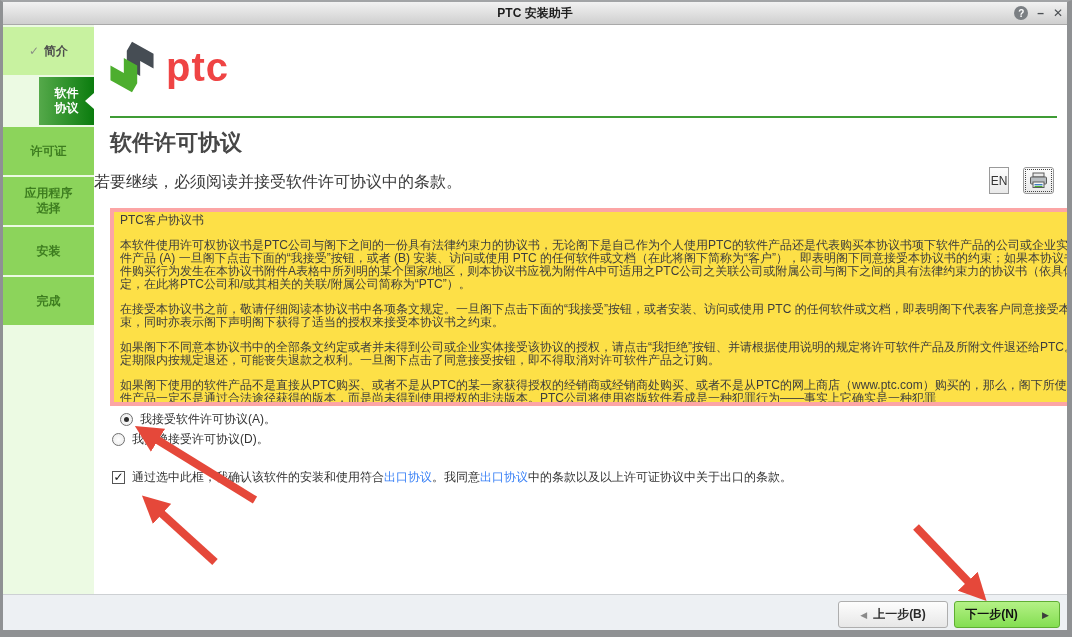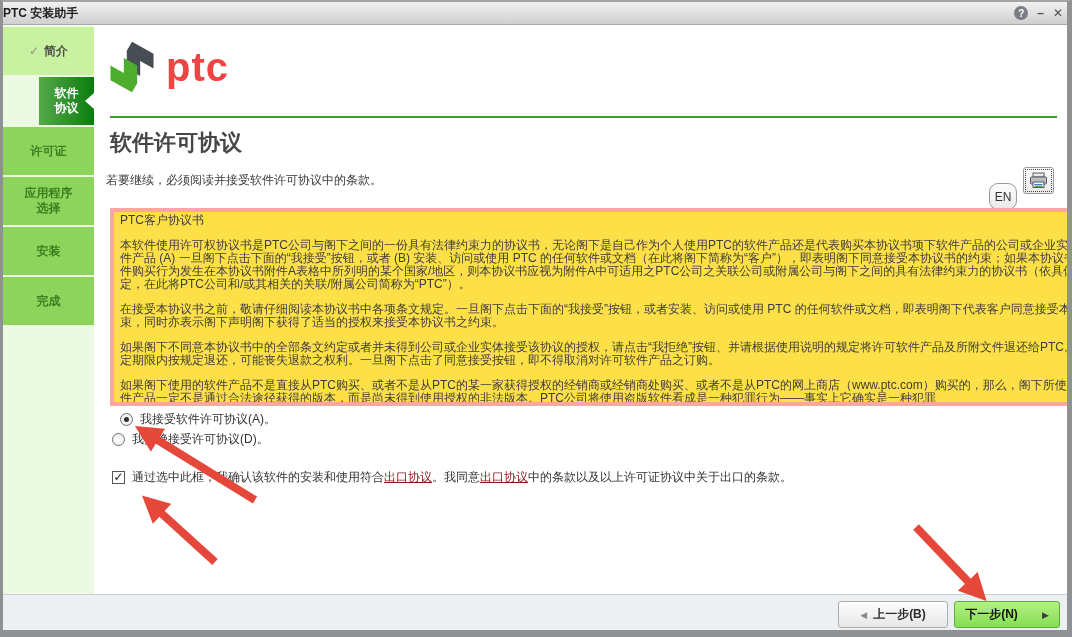--- a/index.html
+++ b/index.html
@@ -1,20 +1,20 @@
 <!DOCTYPE html>
 <html><head>
 <meta charset="utf-8">
 <style>
   html,body{margin:0;padding:0;background:#6f7377;font-family:"Liberation Sans","DejaVu Sans",sans-serif;}
   .window{position:relative;width:1072px;height:637px;background:#fff;box-sizing:border-box;
           border-left:3px solid #8f9193;border-right:5px solid #8f9193;border-bottom:7px solid #8f9193;border-top:2px solid #a2a4a6;overflow:hidden;}
   
   .titlebar{position:relative;height:22px;background:linear-gradient(#f2f2f2,#cfcfcf);border-bottom:1px solid #a9a9a9;}
-  .titlebar .title{position:absolute;left:0;right:0;top:3px;text-align:left;font-size:12px;font-weight:bold;color:#1d1d1d;}
+  .titlebar .title{position:absolute;left:0;right:0;top:3px;text-align:center;font-size:12px;font-weight:bold;color:#1d1d1d;}
   .titlebar .tb-btns{position:absolute;right:4px;top:2px;display:flex;align-items:center;gap:9px;height:18px;}
   .tb-help{width:14px;height:14px;border-radius:50%;background:#7b7f83;color:#fff;font-size:10px;font-weight:bold;
            display:flex;align-items:center;justify-content:center;cursor:default;}
   .tb-min,.tb-close{font-size:12px;font-weight:bold;color:#4b4f53;line-height:14px;cursor:default;}
   
   .body{position:relative;display:flex;height:569px;background:#fff;}
   
   .sidebar{width:91px;background:#ecfae3;display:flex;flex-direction:column;padding-top:2px;box-sizing:border-box;}
   .step{position:relative;height:48px;margin-bottom:2px;display:flex;align-items:center;justify-content:center;
         font-size:12px;font-weight:bold;text-align:center;white-space:pre-line;line-height:1.25;}
@@ -25,23 +25,23 @@
   .step .notch{position:absolute;right:0;top:50%;margin-top:-8px;width:0;height:0;
                border-top:8px solid transparent;border-bottom:8px solid transparent;border-right:9px solid #ffffff;}
   .side-filler{flex:1;background:#ecfae3;}
   
   .content{position:relative;flex:1;background:#fff;}
   .logo{position:absolute;left:14px;top:16px;display:flex;align-items:center;gap:10px;}
   .logo-text{font-size:40px;font-weight:bold;color:#ef4444;letter-spacing:1px;line-height:1;}
   .rule{position:absolute;left:16px;top:91px;width:947px;height:2px;background:#3f9c35;}
   .page-title{position:absolute;left:16px;top:103px;font-size:22px;font-weight:bold;color:#474747;
               font-family:"DejaVu Serif","Liberation Serif",serif;}
-  .subtitle{position:absolute;left:12px;top:147px;font-size:12px;color:#3a3a3a;}
-  .lang-btn{position:absolute;left:895px;top:158px;width:28px;height:27px;box-sizing:border-box;
-            border:1px solid #9a9a9a;border-radius:9px;background:linear-gradient(#fdfdfd,#e9e9e9);
+  .subtitle{position:absolute;left:0;top:147px;font-size:16px;color:#3a3a3a;}
+  .lang-btn{position:absolute;left:895px;top:142px;width:20px;height:27px;box-sizing:border-box;
+            border:1px solid #9a9a9a;border-radius:0;background:linear-gradient(#fdfdfd,#e9e9e9);
             font-size:12px;color:#333;display:flex;align-items:center;justify-content:center;cursor:default;}
   .print-btn{position:absolute;left:929px;top:142px;width:31px;height:27px;box-sizing:border-box;
              border:1px solid #9a9a9a;border-radius:3px;background:linear-gradient(#fdfdfd,#e9e9e9);
              outline:1px dotted #444;outline-offset:-3px;display:flex;align-items:center;justify-content:center;cursor:default;}
   
   .license{position:absolute;left:16px;top:183px;width:1050px;height:198px;box-sizing:border-box;
            border:4px solid #fca5a5;background:#fde047;}
   .license-text{position:absolute;left:0;top:0;right:17px;bottom:0;overflow:hidden;padding:2px 4px 0 6px;
                 font-size:12px;line-height:13px;color:#3d3d3d;}
   .license-text p{margin:0 0 12px 0;white-space:pre-wrap;}
@@ -52,21 +52,21 @@
   .sb-thumb{position:absolute;left:0;top:19px;width:16px;height:28px;background:#fff;border:1px solid #b5b5b5;box-sizing:border-box;cursor:default;}
   .sb-thumb::after{content:"";position:absolute;left:4px;right:4px;top:11px;height:5px;
                    background:repeating-linear-gradient(#bdbdbd 0 1px,transparent 1px 2px);}
   
   .opt-row{position:absolute;display:flex;align-items:center;gap:7px;font-size:12px;color:#333;}
   .radio{width:13px;height:13px;border-radius:50%;border:1px solid #707070;background:radial-gradient(#fff,#e8e8e8);
          box-sizing:border-box;position:relative;cursor:default;flex:0 0 auto;}
   .radio.sel::after{content:"";position:absolute;left:3px;top:3px;width:5px;height:5px;border-radius:50%;background:#2e2e2e;}
   .checkbox{width:13px;height:13px;border:1px solid #555;background:#fff;box-sizing:border-box;
             font-size:12px;line-height:11px;text-align:center;color:#111;font-weight:bold;cursor:default;flex:0 0 auto;}
-  a.exp-link{color:#7f1d1d;text-decoration:underline;cursor:pointer;}
+  a.exp-link{color:#3b82f6;cursor:pointer;}
   
   .footer{position:relative;height:38px;background:#edf0f3;border-top:1px solid #cdd0d3;}
   .btn{position:absolute;top:6px;height:27px;box-sizing:border-box;border-radius:3px;font-size:12px;font-weight:bold;
        display:flex;align-items:center;justify-content:center;gap:6px;cursor:default;}
   .btn .arr{font-size:9px;}
   .btn-back{left:835px;width:110px;border:1px solid #aeaeae;background:linear-gradient(#fdfdfd,#e7e7e7);color:#2b2b2b;}
   .btn-back .arr{color:#8a8a8a;}
   .btn-next{left:951px;width:106px;border:1px solid #5fae33;background:linear-gradient(#b4f186,#84de52);color:#111;gap:24px;}
   .btn-next .arr{color:#3c3c3c;}
   

